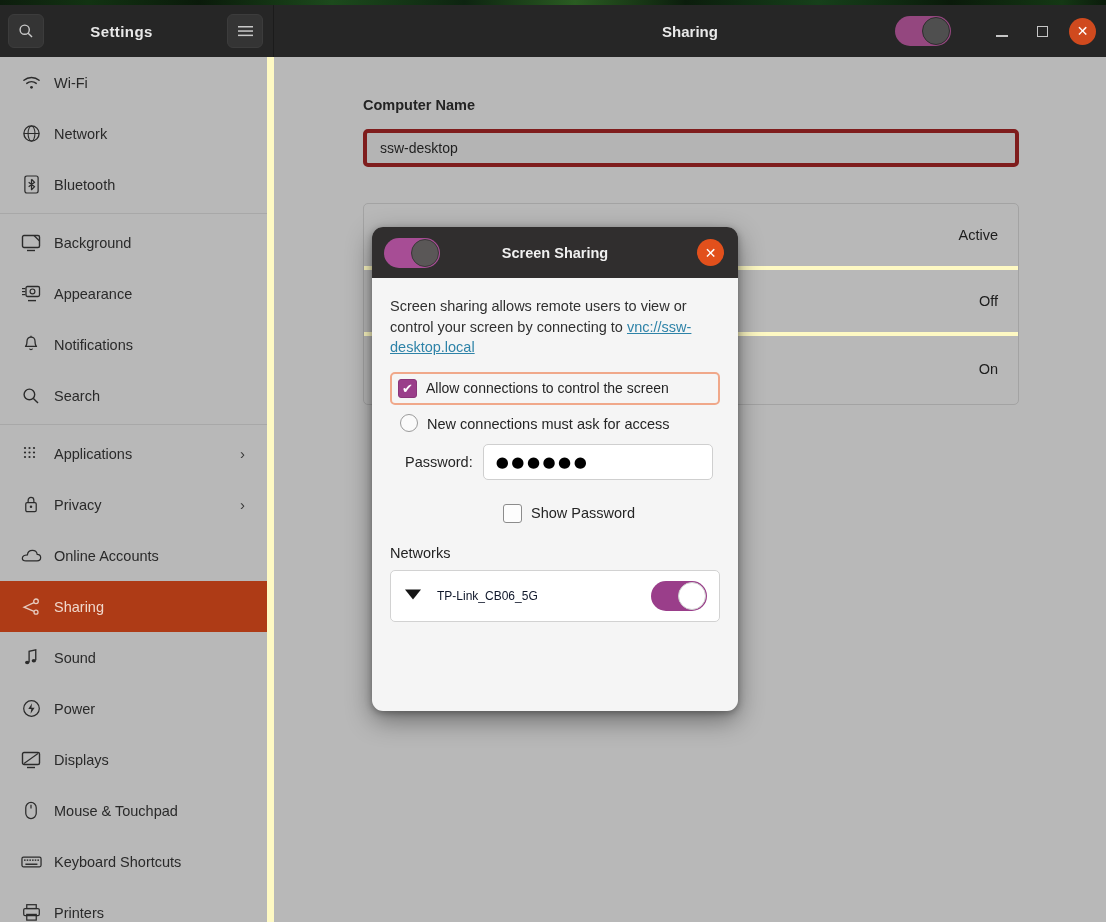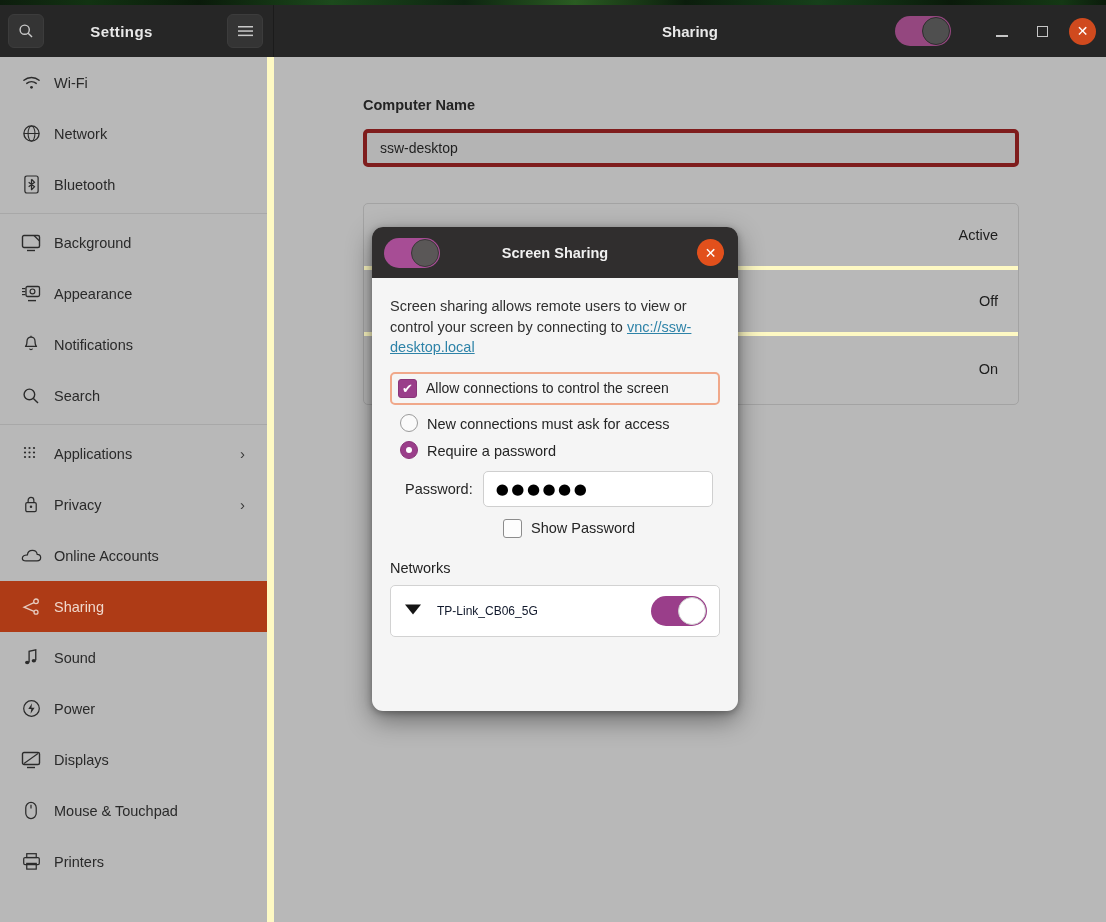--- a/index.html
+++ b/index.html
@@ -228,21 +228,21 @@
   }
   #password-label { font-size: 14.5px; color: #252525; }
   #password-input {
     margin-left: 10px; width: 230px; height: 36px;
     background: #fff; border: 1px solid #cfcfcf; border-radius: 5px;
     display: flex; align-items: center; padding-left: 12px;
     font-size: 15px; letter-spacing: 2.5px; color: #000;
     cursor: text; font-family: "DejaVu Sans", sans-serif;
   }
   #show-password-row {
-    display: flex; align-items: center; margin-top: 12px;
+    display: flex; align-items: center; margin-top: 24px;
     padding-left: 113px; cursor: pointer;
   }
   #show-password-label { margin-left: 9px; font-size: 14.5px; color: #252525; }
   #networks-label {
     margin-top: 22px; font-size: 14.5px; font-weight: normal; color: #232323;
   }
   #networks-list {
     margin-top: 9px; border: 1px solid #d2d2d2; border-radius: 5px;
     background: #fff; overflow: hidden;
   }
@@ -464,20 +464,37 @@
       <span class="nav-icon">
         <svg width="14" height="19" viewBox="0 0 14 20">
           <rect x="1.5" y="1.5" width="11" height="17" rx="5.5" fill="none" stroke="#2b2b2b" stroke-width="1.3"></rect>
           <line x1="7" y1="4" x2="7" y2="8" stroke="#2b2b2b" stroke-width="1.3"></line>
         </svg>
       </span>
       <span>Mouse &amp; Touchpad</span>
     </div>
     <div class="nav-item">
       <span class="nav-icon">
+        <svg width="21" height="14" viewBox="0 0 22 14">
+          <rect x="1" y="2" width="20" height="10" rx="1.6" fill="none" stroke="#2b2b2b" stroke-width="1.3"></rect>
+          <g fill="#2b2b2b">
+            <rect x="3.2" y="4.3" width="1.6" height="1.5"></rect>
+              <rect x="6" y="4.3" width="1.6" height="1.5"></rect>
+            <rect x="8.8" y="4.3" width="1.6" height="1.5"></rect>
+              <rect x="11.6" y="4.3" width="1.6" height="1.5"></rect>
+            <rect x="14.4" y="4.3" width="1.6" height="1.5"></rect>
+              <rect x="17.2" y="4.3" width="1.6" height="1.5"></rect>
+            <rect x="4.6" y="8.6" width="12.6" height="1.5"></rect>
+          </g>
+        </svg>
+      </span>
+      <span>Keyboard Shortcuts</span>
+    </div>
+    <div class="nav-item">
+      <span class="nav-icon">
         <svg width="19" height="19" viewBox="0 0 20 20">
           <rect x="5" y="1.8" width="10" height="4" fill="none" stroke="#2b2b2b" stroke-width="1.3"></rect>
           <rect x="1.8" y="5.8" width="16.4" height="7.4" rx="1.4" fill="none" stroke="#2b2b2b" stroke-width="1.3"></rect>
           <rect x="5" y="12" width="10" height="6" fill="none" stroke="#2b2b2b" stroke-width="1.3"></rect>
         </svg>
       </span>
       <span>Printers</span>
     </div>
   </div>
 
@@ -514,24 +531,20 @@
 
       <div id="allow-control-row">
         <span class="checkbox checked">✔</span>
         <span id="allow-control-label">Allow connections to control the screen</span>
       </div>
 
 
       <div class="radio-row">
         <span class="radio"></span>
         <span class="radio-label">New connections must ask for access</span>
-      </div>
-      <div class="radio-row">
-        <span class="radio selected"></span>
-        <span class="radio-label">Require a password</span>
       </div>
 
       <div id="password-row">
         <span id="password-label">Password:</span>
         <span id="password-input">●●●●●●</span>
       </div>
 
       <div id="show-password-row">
         <span class="checkbox"></span>
         <span id="show-password-label">Show Password</span>

